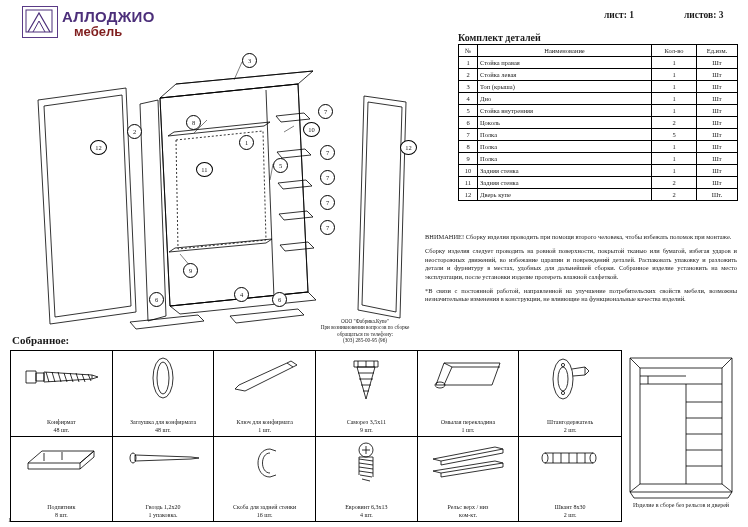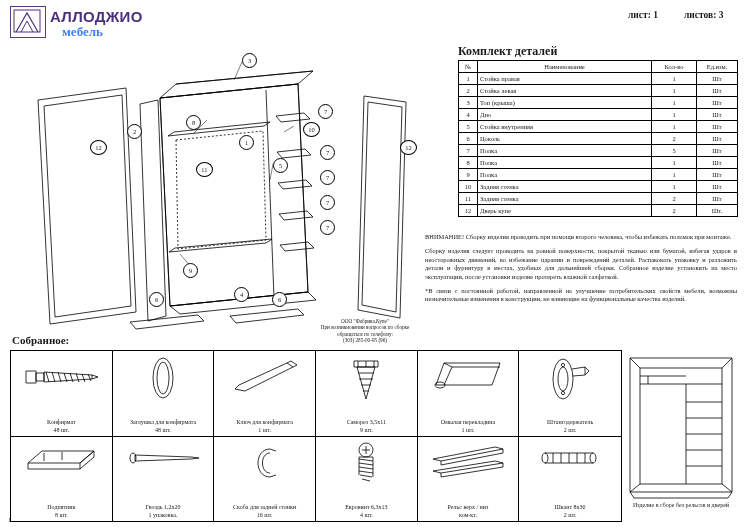--- a/index.html
+++ b/index.html
@@ -7,35 +7,35 @@
     width:748px;height:527px;
     background:#ffffff;
     font-family:"Liberation Serif", serif;
     color:#1a1a1a;
     position:relative;
     overflow:hidden;
   }
   .page{position:absolute;left:0;top:0;width:748px;height:527px;}
 
   
-  .logo-box{position:absolute;left:10px;top:6px;width:165px;height:34px;}
+  .logo-box{position:absolute;left:22px;top:6px;width:165px;height:34px;}
   .logo-icon{position:absolute;left:0;top:0;width:34px;height:30px;border:1px solid #5a3a86;}
   .logo-icon svg{display:block;}
   .logo-text1{position:absolute;left:40px;top:2px;font-family:"Liberation Sans",sans-serif;font-weight:bold;font-size:15px;color:#4c2f7a;letter-spacing:.3px;}
-  .logo-text2{position:absolute;left:52px;top:18px;font-family:Liberation Serif, serif;font-weight:bold;font-size:13px;color:#3b82f6;}
+  .logo-text2{position:absolute;left:52px;top:18px;font-family:Liberation Sans, sans-serif;font-weight:bold;font-size:13px;color:#7f1d1d;}
 
   .title{position:absolute;left:180px;top:8px;width:440px;font-size:10.5px;font-weight:bold;line-height:12px;font-family:"Liberation Serif",serif;}
 
   .sheet{position:absolute;top:10px;font-size:9.5px;font-weight:bold;}
-  .sheet.a{left:628px;}
+  .sheet.a{left:604px;}
   .sheet.b{left:684px;}
 
   
   .tbl{position:absolute;left:458px;top:32px;width:280px;border-collapse:collapse;font-size:6.5px;}
-  .tbl caption{caption-side:top;text-align:left;font-size:12px;font-weight:bold;padding-bottom:1px;margin-top:12px;}
+  .tbl caption{caption-side:top;text-align:left;font-size:10px;font-weight:bold;padding-bottom:1px;}
   .tbl th,.tbl td{border:1px solid #000;padding:0 2px;height:11px;line-height:11px;}
   .tbl th{font-weight:normal;text-align:center;}
   .c-num{width:14px;text-align:center;}
   .c-name{width:auto;text-align:left;}
   .c-qty{width:40px;text-align:center;}
   .c-unit{width:36px;text-align:center;}
 
   
   .warn{position:absolute;left:425px;top:233px;width:312px;font-size:6.4px;line-height:8.4px;}
   .warn p{margin:0 0 6px 0;text-align:justify;}

